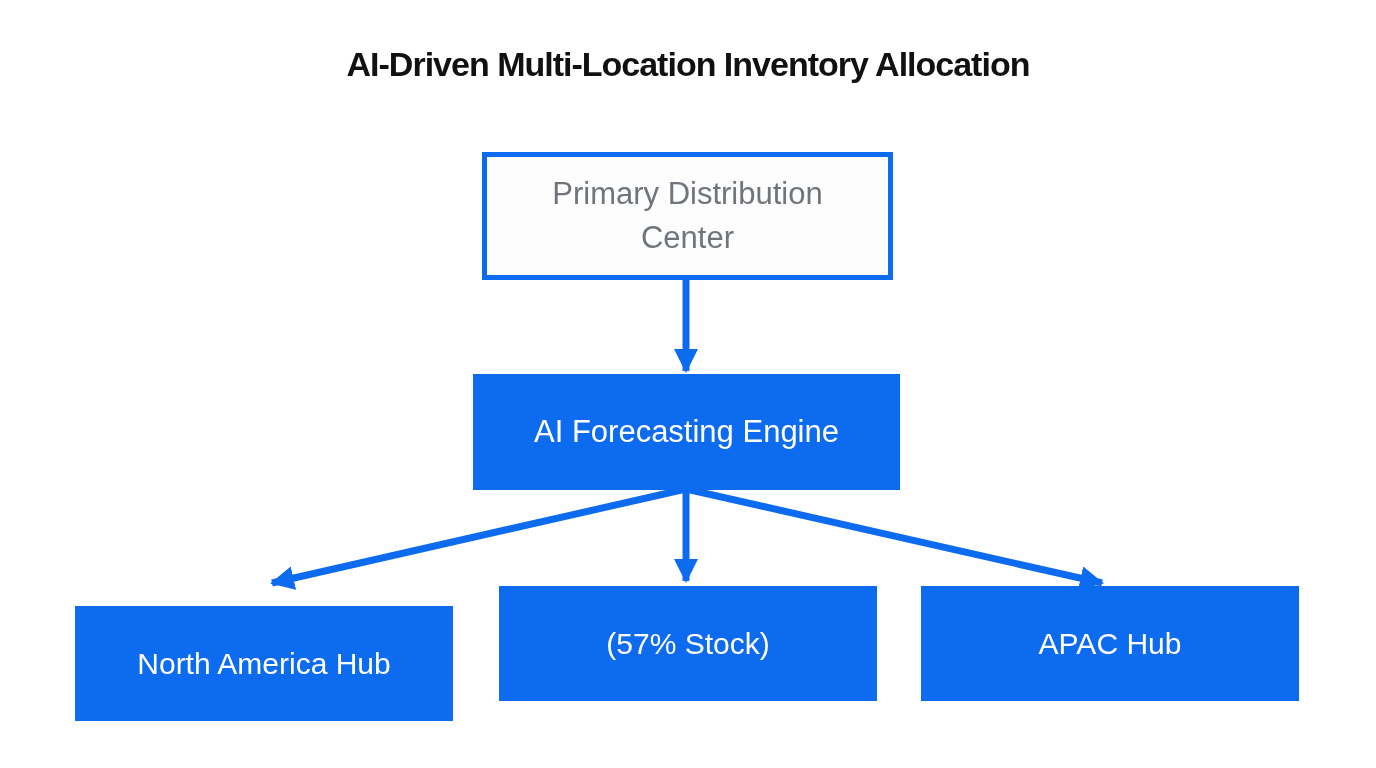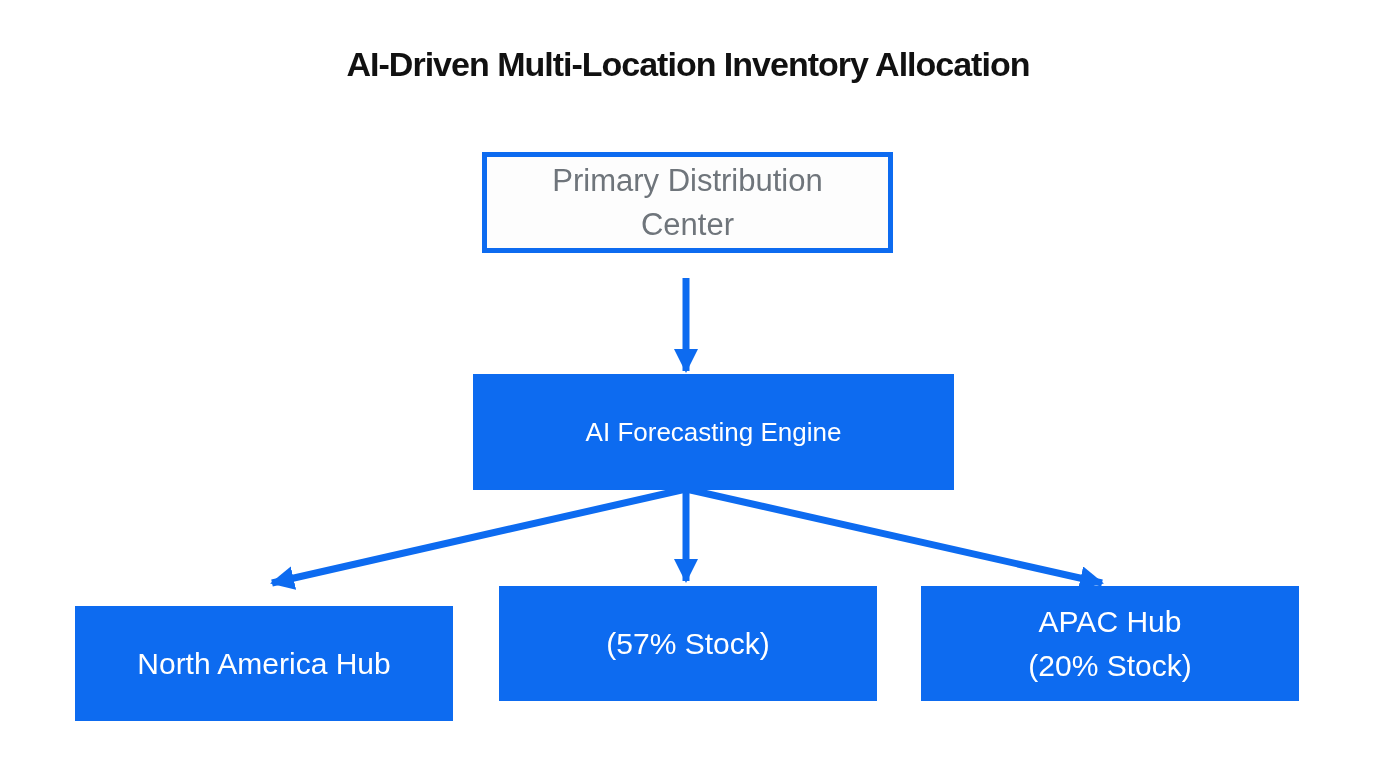--- a/index.html
+++ b/index.html
@@ -39,33 +39,33 @@
     position: absolute;
     display: flex;
     flex-direction: column;
     align-items: center;
     justify-content: center;
     text-align: center;
     z-index: 1;
   }
   .root-node {
     left: 482px; top: 152px;
-    width: 411px; height: 101px;
+    width: 411px; height: 128px;
     background: #fdfdfd;
     border: 5px solid var(--accent-blue);
     color: var(--box-text-gray);
     font-size: 31px;
     line-height: 44px;
   }
   .engine-node {
     left: 473px; top: 374px;
-    width: 481px; height: 116px;
+    width: 427px; height: 116px;
     background: var(--accent-blue);
     color: #ffffff;
-    font-size: 26px;
+    font-size: 31px;
   }
   .hub-node {
     top: 586px;
     width: 378px; height: 115px;
     background: var(--accent-blue);
     color: #ffffff;
     font-size: 30px;
     line-height: 44px;
   }
   .hub-na   { left: 75px; margin-top: 20px; }
@@ -102,14 +102,13 @@
 <div class="node hub-node hub-na">
   <span class="line">North America Hub</span>
 </div>
 
 <div class="node hub-node hub-eu">
   <span class="line">(57% Stock)</span>
 </div>
 
 <div class="node hub-node hub-apac">
   <span class="line">APAC Hub</span>
-  <span class="line">(20% Stock)</span>
 </div>
 
 </body></html>

